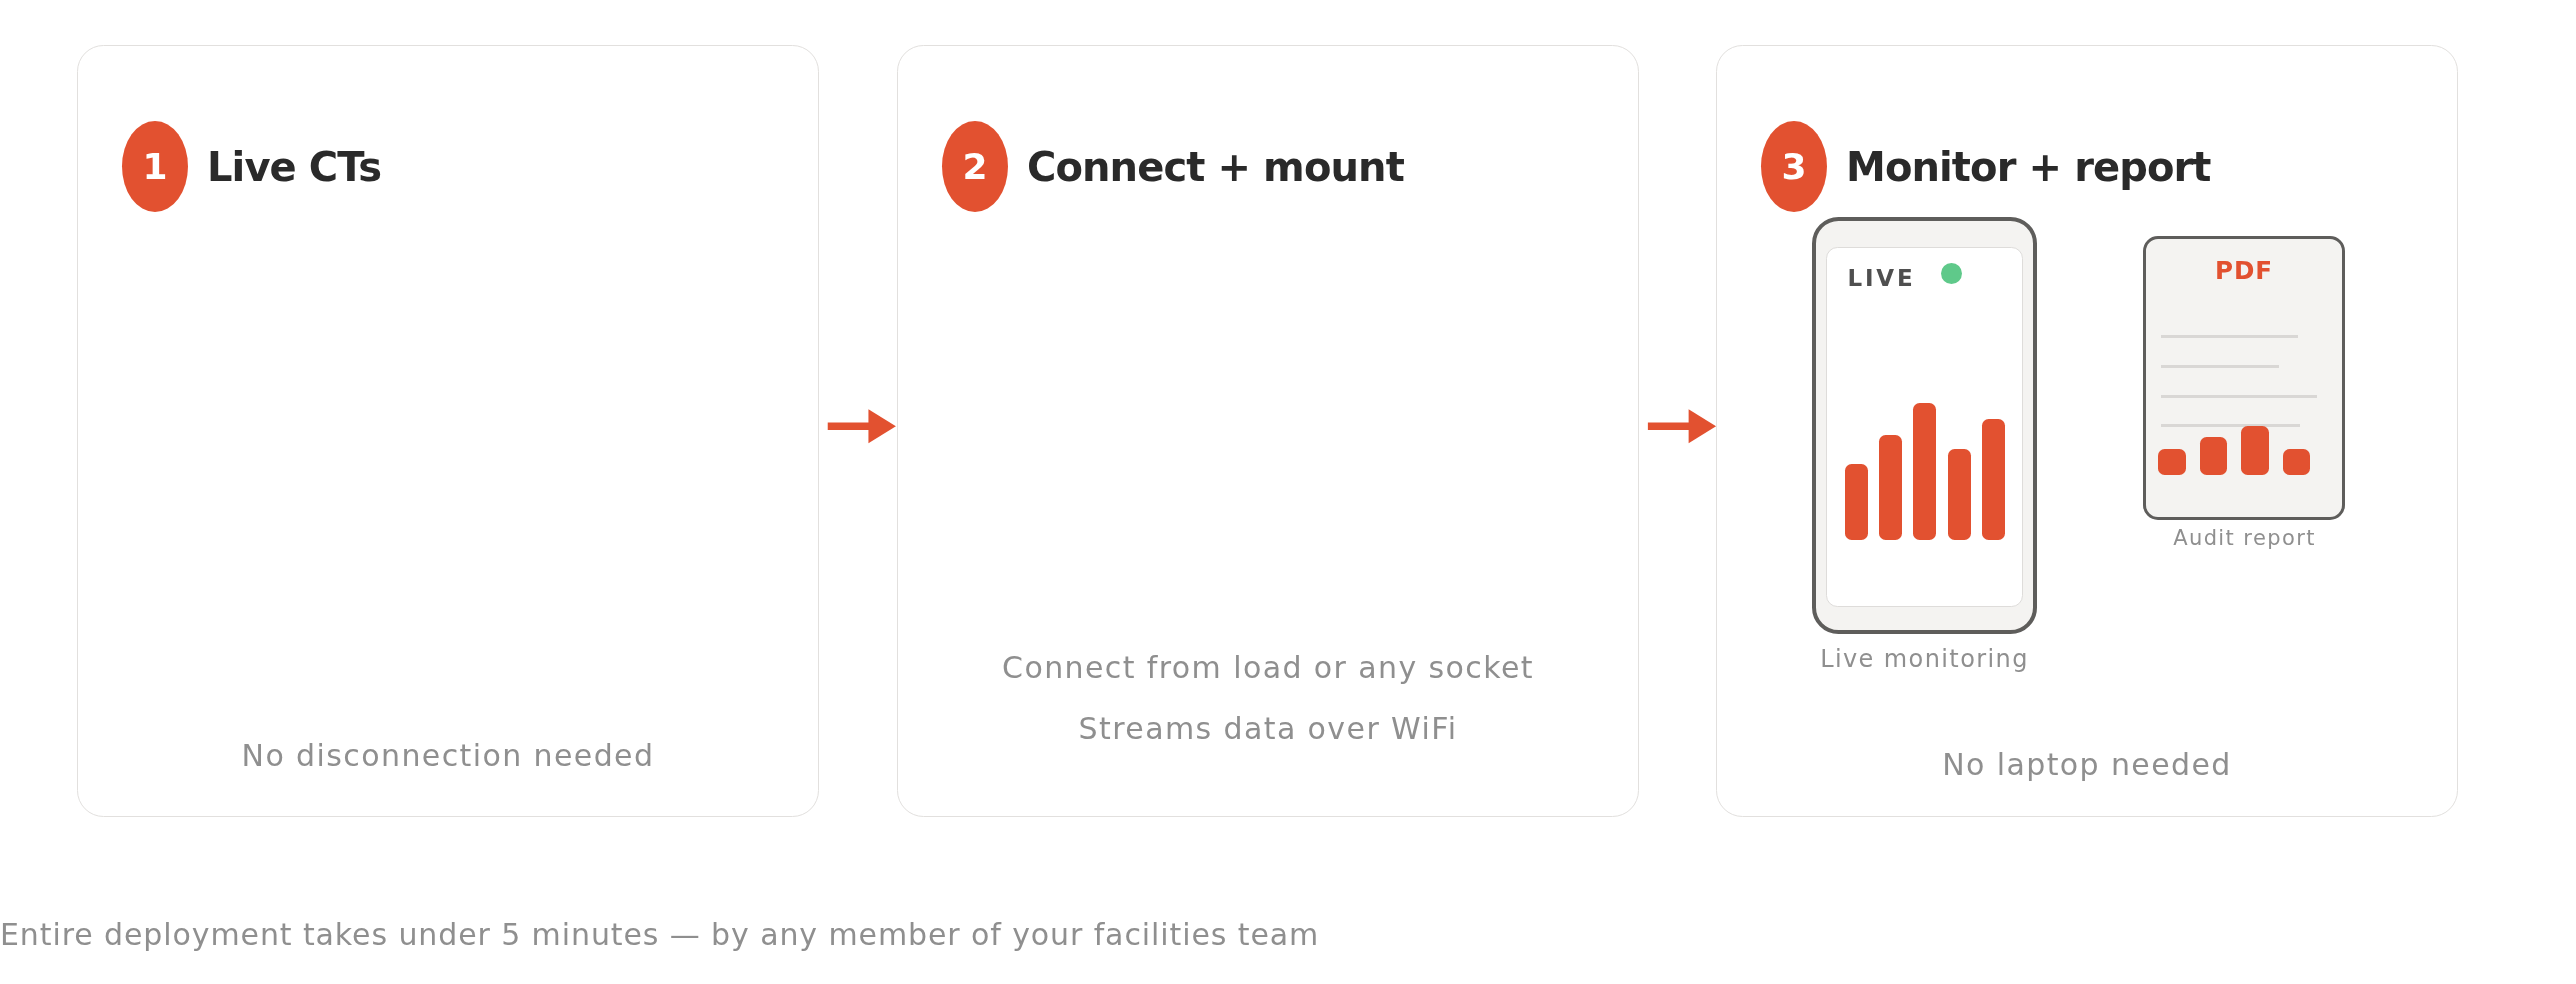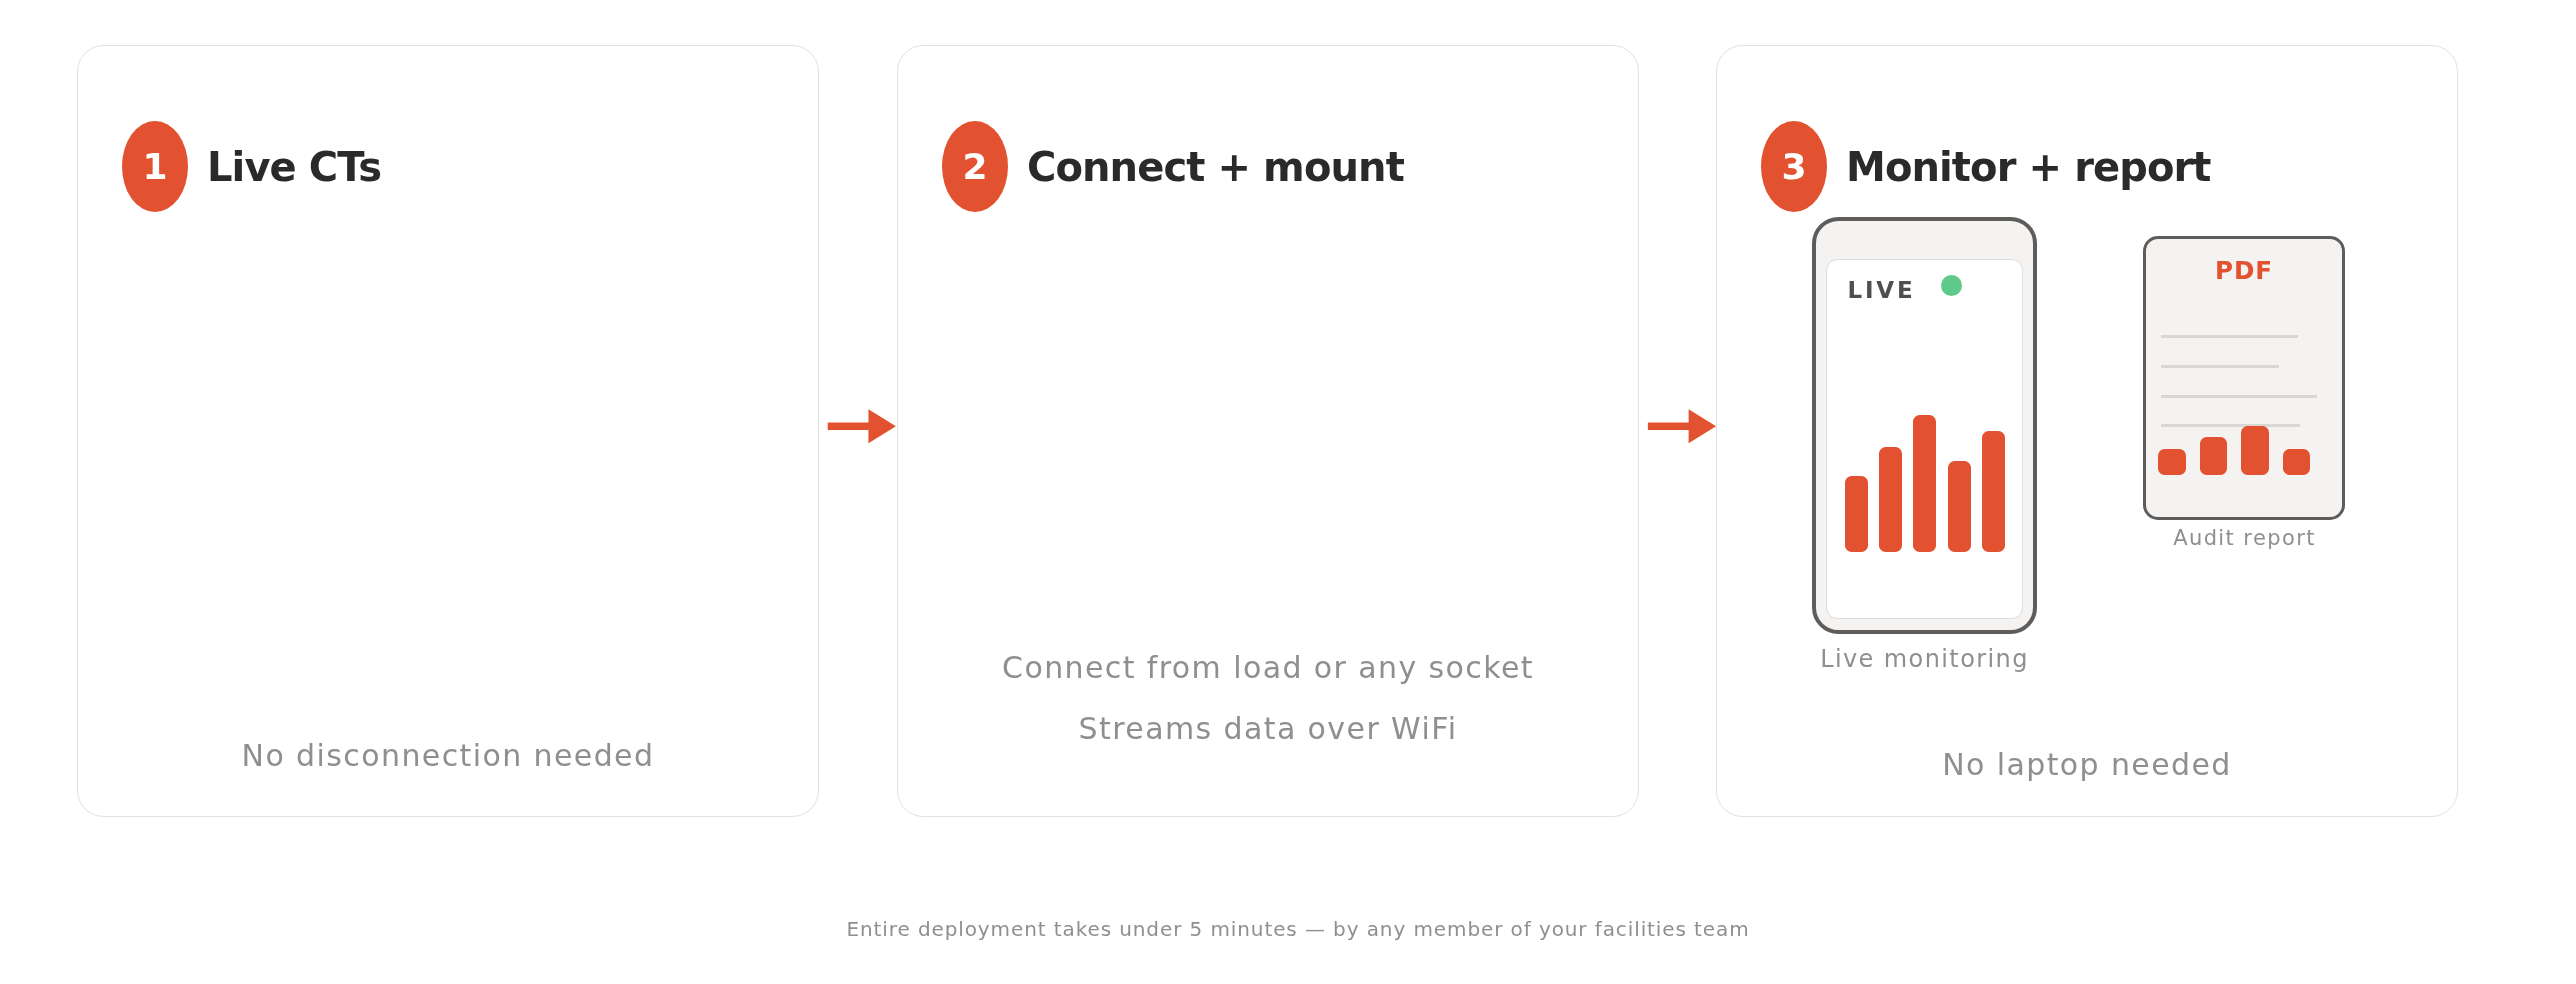--- a/index.html
+++ b/index.html
@@ -31,21 +31,21 @@
   .kwh-text{font-family:"DejaVu Sans","Liberation Sans",sans-serif;font-size:40px;
     fill:#8a8a8a;text-anchor:middle;letter-spacing:2px;}
   .accent-stroke{stroke:var(--accent);fill:none;}
   .accent-fill{fill:var(--accent);}
   .graybar{fill:var(--bar_gray);}
 
   
   .phone{position:absolute;left:95px;top:171px;width:225px;height:417px;
     background:var(--device_fill);border:4.7px solid var(--device_border);border-radius:26.5px;}
   .phone-screen{position:absolute;left:9.5px;top:25.6px;width:197px;height:360px;background:#fff;
-    border:1.9px solid var(--screen_border);border-radius:11.4px;margin-top:12px;}
+    border:1.9px solid var(--screen_border);border-radius:11.4px;}
   .live-label{position:absolute;left:21px;top:17px;font-size:23px;font-weight:bold;
     color:#4f4f4f;letter-spacing:2.8px;}
   .live-dot{position:absolute;left:114px;top:15px;width:21px;height:21px;border-radius:50%;background:var(--green);}
   .phone-bars{position:absolute;left:18px;bottom:66px;display:flex;align-items:flex-end;gap:11.4px;}
   .phone-bars .vbar{width:23px;border-radius:6.6px;background:var(--accent);}
 
   
   .pdf-doc{position:absolute;left:426px;top:190px;width:202px;height:284px;
     background:var(--device_fill);border:3.8px solid var(--device_border);border-radius:15px;}
   .pdf-label{position:absolute;left:0;right:0;top:17px;text-align:center;font-size:24.6px;
@@ -57,22 +57,22 @@
   .pdf-line:nth-of-type(4){top:156px;width:156px;}
   .pdf-line:nth-of-type(5){top:185px;width:139px;}
   .pdf-bars{position:absolute;left:12.3px;bottom:42px;display:flex;align-items:flex-end;gap:14px;}
   .pdf-bars .vbar{width:27.5px;border-radius:6.6px;background:var(--accent);}
 
   .under-phone{position:absolute;left:57px;top:599px;width:301px;text-align:center;
     color:var(--gray_text);font-size:24px;letter-spacing:1.4px;white-space:nowrap;}
   .under-pdf{position:absolute;left:398px;top:480px;width:259px;text-align:center;
     color:var(--gray_text);font-size:21px;letter-spacing:1.4px;white-space:nowrap;}
 
-  .footer{position:absolute;left:0;right:0;top:917px;text-align:center;color:var(--gray_text);
-    font-size:20px;letter-spacing:0.9px;white-space:nowrap;margin-left:20px;}
+  .footer{position:absolute;left:0;right:0;top:917px;text-align:left;color:var(--gray_text);
+    font-size:30px;letter-spacing:0.9px;white-space:nowrap;}
 </style>
 </head>
 <body>
 
 <div class="page">
 
   <svg class="gfx" viewBox="0 0 2720 1040">
 
     <g>
       <rect class="graybar" x="269" y="248" width="24" height="494"></rect>

